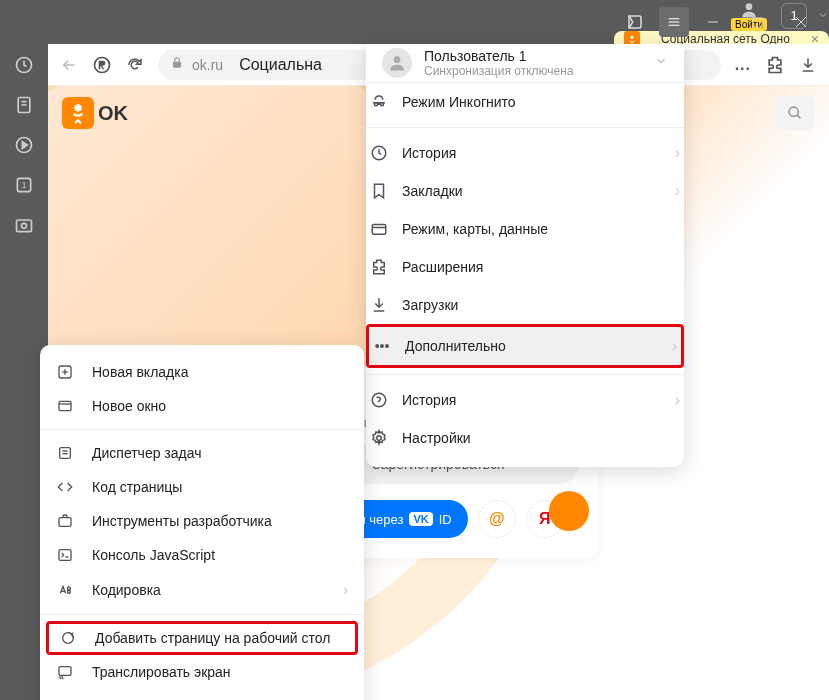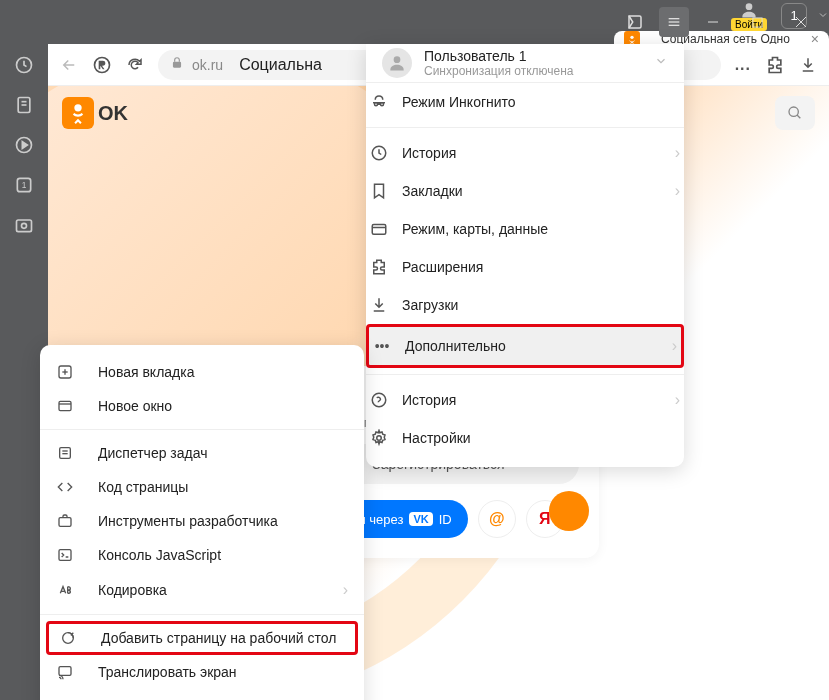--- a/index.html
+++ b/index.html
@@ -6,21 +6,21 @@
   body { width: 829px; height: 700px; overflow: hidden; background: #f0f0f0; position: relative; }
   
   .titlebar { height: 44px; background: #595a5c; display: flex; align-items: flex-end; position: relative; flex-direction: column; }
   .titlebar-left { display: flex; align-items: center; padding-left: 8px; gap: 6px; height: 100%; }
   .user-icon-wrap { display: flex; flex-direction: column; align-items: center; position: relative; }
   .user-icon-svg { width: 20px; height: 20px; }
   .user-badge { background: #ffd633; color: #000; font-size: 10px; padding: 1px 4px; border-radius: 3px; margin-top: -2px; }
   .tab-indicator { width: 26px; height: 26px; border-radius: 6px; border: 1px solid #888; display: flex; align-items: center; justify-content: center; color: #fff; font-size: 13px; margin-left: 8px; }
   .tab-chevron { color: #bbb; margin-left: 4px; }
   
-  .tab { background: #ffffff; height: 36px; border-radius: 8px 8px 0 0; display: flex; align-items: center; padding: 0 10px; margin-left: 20px; gap: 21px; min-width: 200px; }
+  .tab { background: #fef9c3; height: 36px; border-radius: 8px 8px 0 0; display: flex; align-items: center; padding: 0 10px; margin-left: 20px; gap: 21px; min-width: 200px; }
   .tab-favicon { width: 16px; height: 16px; background: #ff8800; border-radius: 3px; display: flex; align-items: center; justify-content: center; }
   .tab-favicon svg { width: 10px; height: 10px; fill: #fff; }
   .tab-title { font-size: 12px; color: #333; flex: 1; white-space: nowrap; overflow: hidden; text-overflow: ellipsis; }
   .tab-close { color: #888; font-size: 14px; }
   .newtab-btn { width: 28px; height: 28px; border-radius: 50%; border: 1px solid #888; display: flex; align-items: center; justify-content: center; color: #ddd; margin-left: 10px; margin-bottom: 4px; }
   
   .window-controls { position: absolute; right: 0; top: 0; display: flex; align-items: center; height: 44px; gap: 4px; padding-right: 8px; }
   .win-btn { width: 40px; height: 30px; display: flex; align-items: center; justify-content: center; color: #ddd; }
   .win-btn.menu { background: #6c6d6f; border-radius: 4px; width: 30px; }
   
@@ -59,21 +59,21 @@
   .menu1-sync { font-size: 12px; color: #999; }
   .menu1-chevron { color: #bbb; }
   .menu1-item { display: flex; align-items: center; padding: 10px 4px; gap: 14px; font-size: 14px; color: #222; }
   .menu1-item-icon { width: 18px; color: #555; display: flex; justify-content: center; }
   .menu1-item-label { flex: 1; }
   .menu1-item-chevron { color: #ccc; font-size: 16px; }
   .menu1-divider { height: 1px; background: #eee; margin: 6px 0; }
   .menu1-highlight { border: 3px solid #e30613; border-radius: 4px; }
   
   .menu2 { position: absolute; left: 40px; top: 345px; width: 324px; background: #fff; border-radius: 10px; box-shadow: 0 4px 20px rgba(0,0,0,0.15); z-index: 20; padding: 10px 0; }
-  .menu2-item { display: flex; align-items: center; padding: 9px 16px; gap: 24px; font-size: 14px; color: #222; }
+  .menu2-item { display: flex; align-items: center; padding: 9px 16px; gap: 18px; font-size: 14px; color: #222; }
   .menu2-item-icon { width: 18px; color: #555; display: flex; justify-content: center; }
   .menu2-item-label { flex: 1; white-space: nowrap; }
   .menu2-item-chevron { color: #ccc; font-size: 16px; }
   .menu2-divider { height: 1px; background: #eee; margin: 6px 0; }
   .menu2-highlight { border: 3px solid #e30613; border-radius: 4px; margin: 0 6px; padding: 6px 10px; }
 </style>
 </head>
 <body>
 
 <div class="titlebar">

